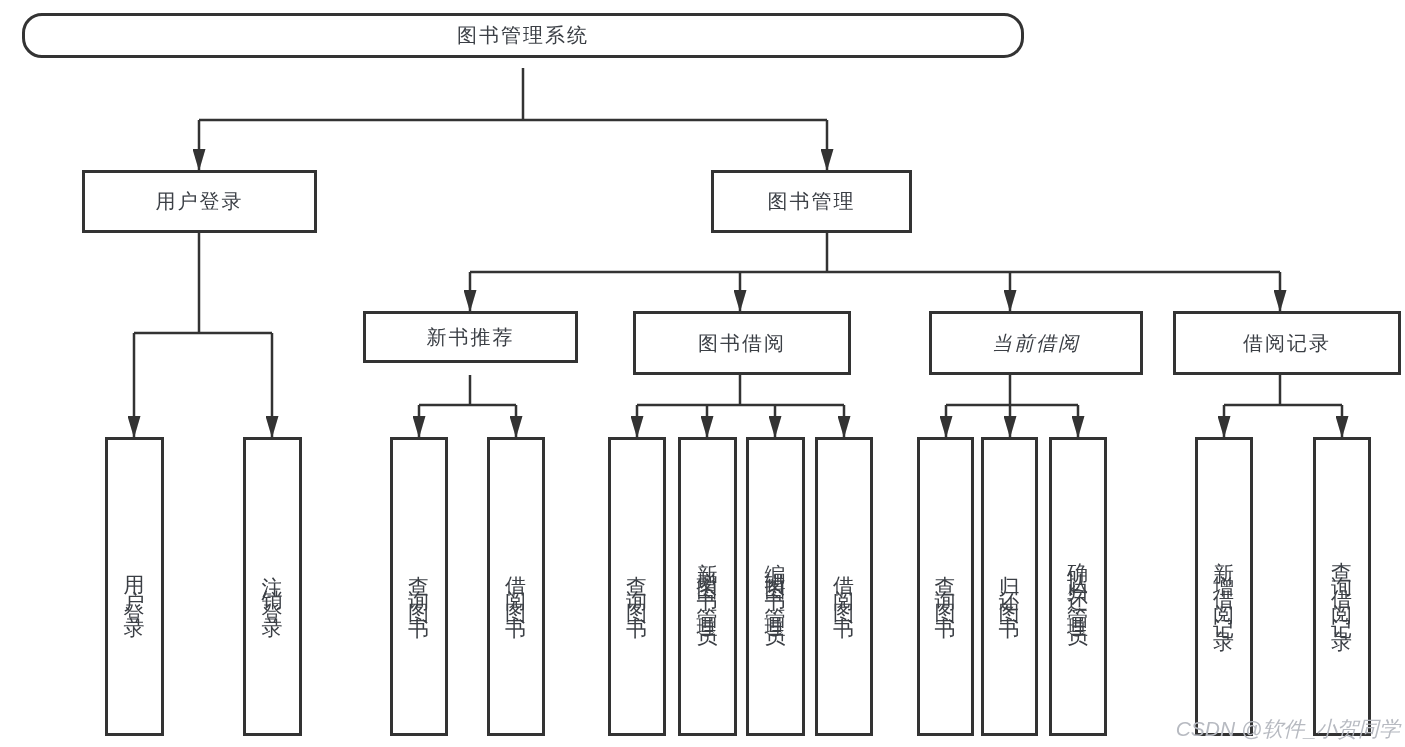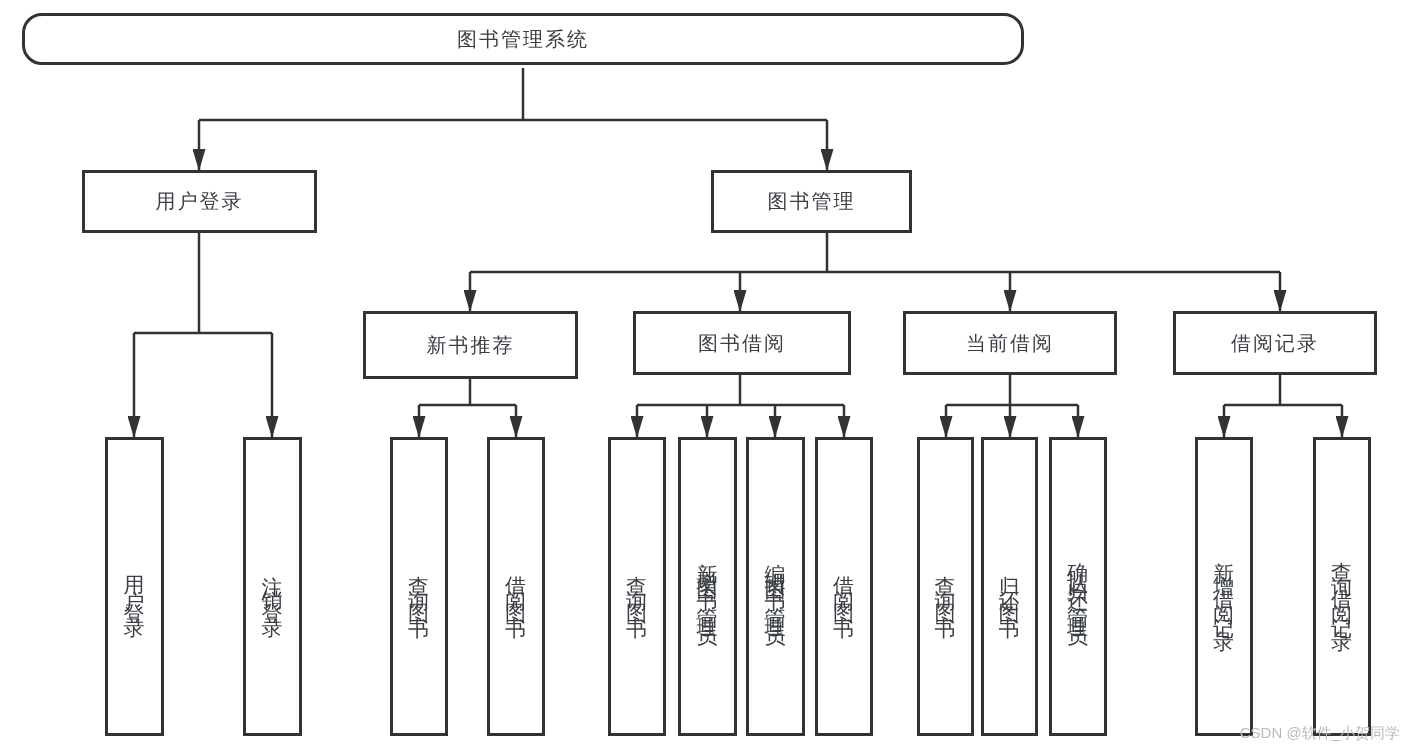--- a/index.html
+++ b/index.html
@@ -42,24 +42,25 @@
     font-size: 21px;
     line-height: 1;
     white-space: nowrap;
   }
   .v-short { letter-spacing: 14px; }
   .v-long  { letter-spacing: 9px; }
   #watermark {
     position: absolute;
     right: 5px;
     bottom: 4px;
-    font-size: 15px;
+    font-size: 21px;
     color: #b7bac1;
     z-index: 10;
     white-space: nowrap;
+    font-style: italic;
   }
 </style>
 </head>
 <body>
 
 <div id="stage">
 
   <svg id="connectors" viewBox="0 0 1405 747" xmlns="http://www.w3.org/2000/svg">
     <defs>
       <marker id="arrow" viewBox="0 0 22 13" refX="21" refY="6.5" markerWidth="22" markerHeight="13" markerUnits="userSpaceOnUse" orient="auto">
@@ -98,41 +99,41 @@
       <path d="M775,405 V437" marker-end="url(#arrow)"></path>
       <path d="M844,405 V437" marker-end="url(#arrow)"></path>
       <path d="M946,405 V437" marker-end="url(#arrow)"></path>
       <path d="M1010,405 V437" marker-end="url(#arrow)"></path>
       <path d="M1078,405 V437" marker-end="url(#arrow)"></path>
       <path d="M1224,405 V437" marker-end="url(#arrow)"></path>
       <path d="M1342,405 V437" marker-end="url(#arrow)"></path>
     </g>
   </svg>
 
-  <div class="node" style="left:22px; top:13px; width:1002px; height:52px;border-radius:20px;">
+  <div class="node" style="left:22px; top:13px; width:1002px; height:45px;border-radius:20px;">
     <span class="h-label">图书管理系统</span>
   </div>
 
   <div class="node" style="left:82px; top:170px; width:235px; height:63px;">
     <span class="h-label">用户登录</span>
   </div>
   <div class="node" style="left:711px; top:170px; width:201px; height:63px;">
     <span class="h-label">图书管理</span>
   </div>
 
-  <div class="node" style="left:363px; top:311px; width:215px; height:68px;">
+  <div class="node" style="left:363px; top:311px; width:215px; height:52px;">
     <span class="h-label">新书推荐</span>
   </div>
   <div class="node" style="left:633px; top:311px; width:218px; height:64px;">
     <span class="h-label">图书借阅</span>
   </div>
-  <div class="node" style="left:903px; top:311px; width:214px; height:64px;">
+  <div class="node" style="left:929px; top:311px; width:214px; height:64px;font-style:italic;">
     <span class="h-label">当前借阅</span>
   </div>
-  <div class="node" style="left:1173px; top:311px; width:204px; height:64px;">
+  <div class="node" style="left:1173px; top:311px; width:228px; height:64px;">
     <span class="h-label">借阅记录</span>
   </div>
 
   <div class="node leaf" style="left:105px; top:437px; width:59px; height:299px;">
     <span class="vtext v-short">用户登录</span>
   </div>
   <div class="node leaf" style="left:243px; top:437px; width:59px; height:299px;">
     <span class="vtext v-short">注销登录</span>
   </div>
 

